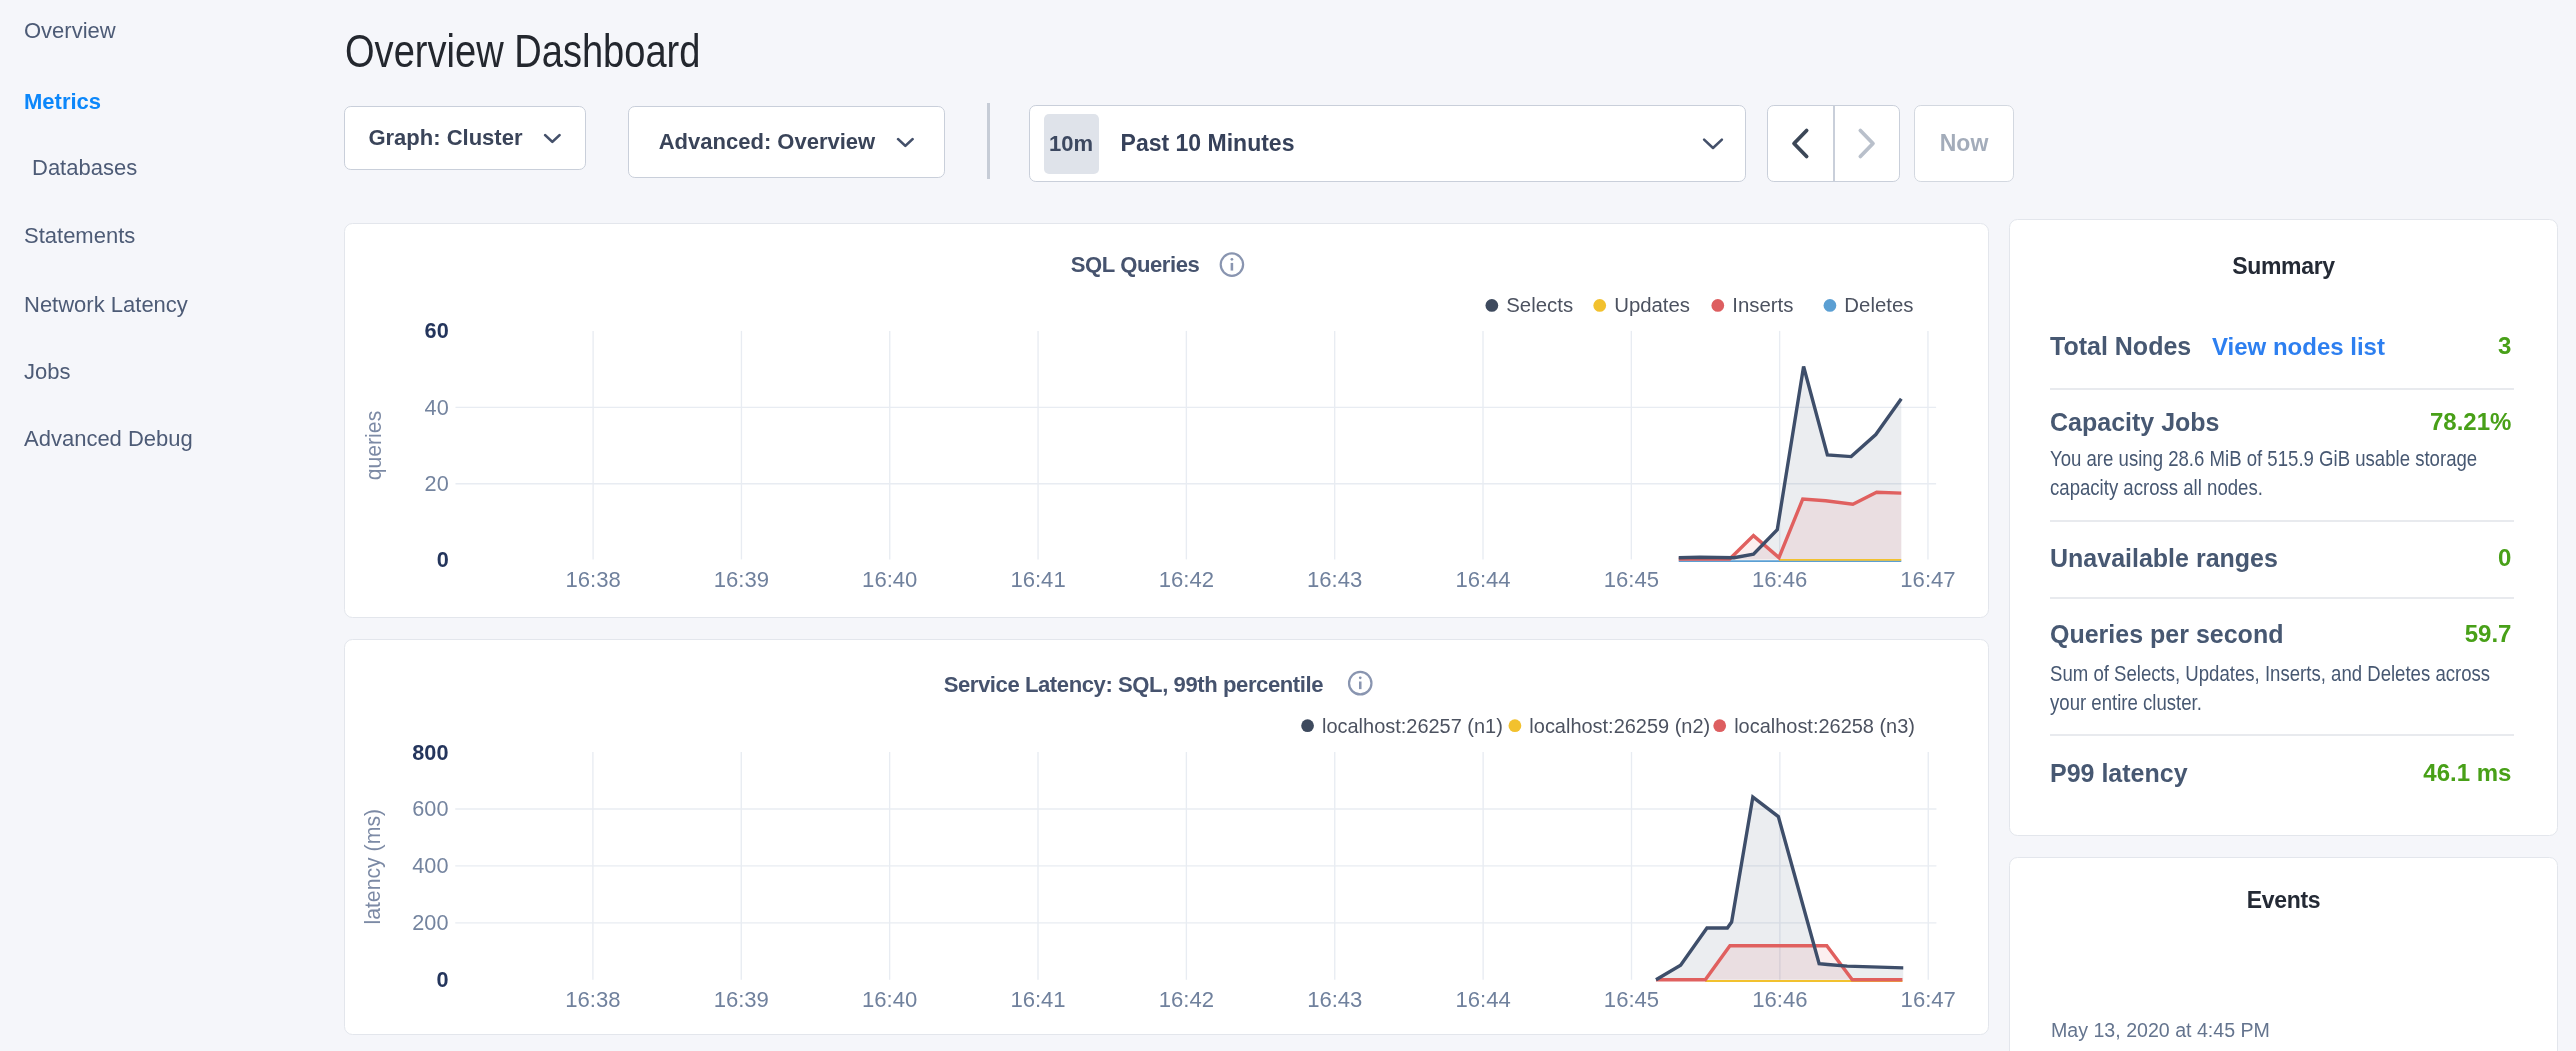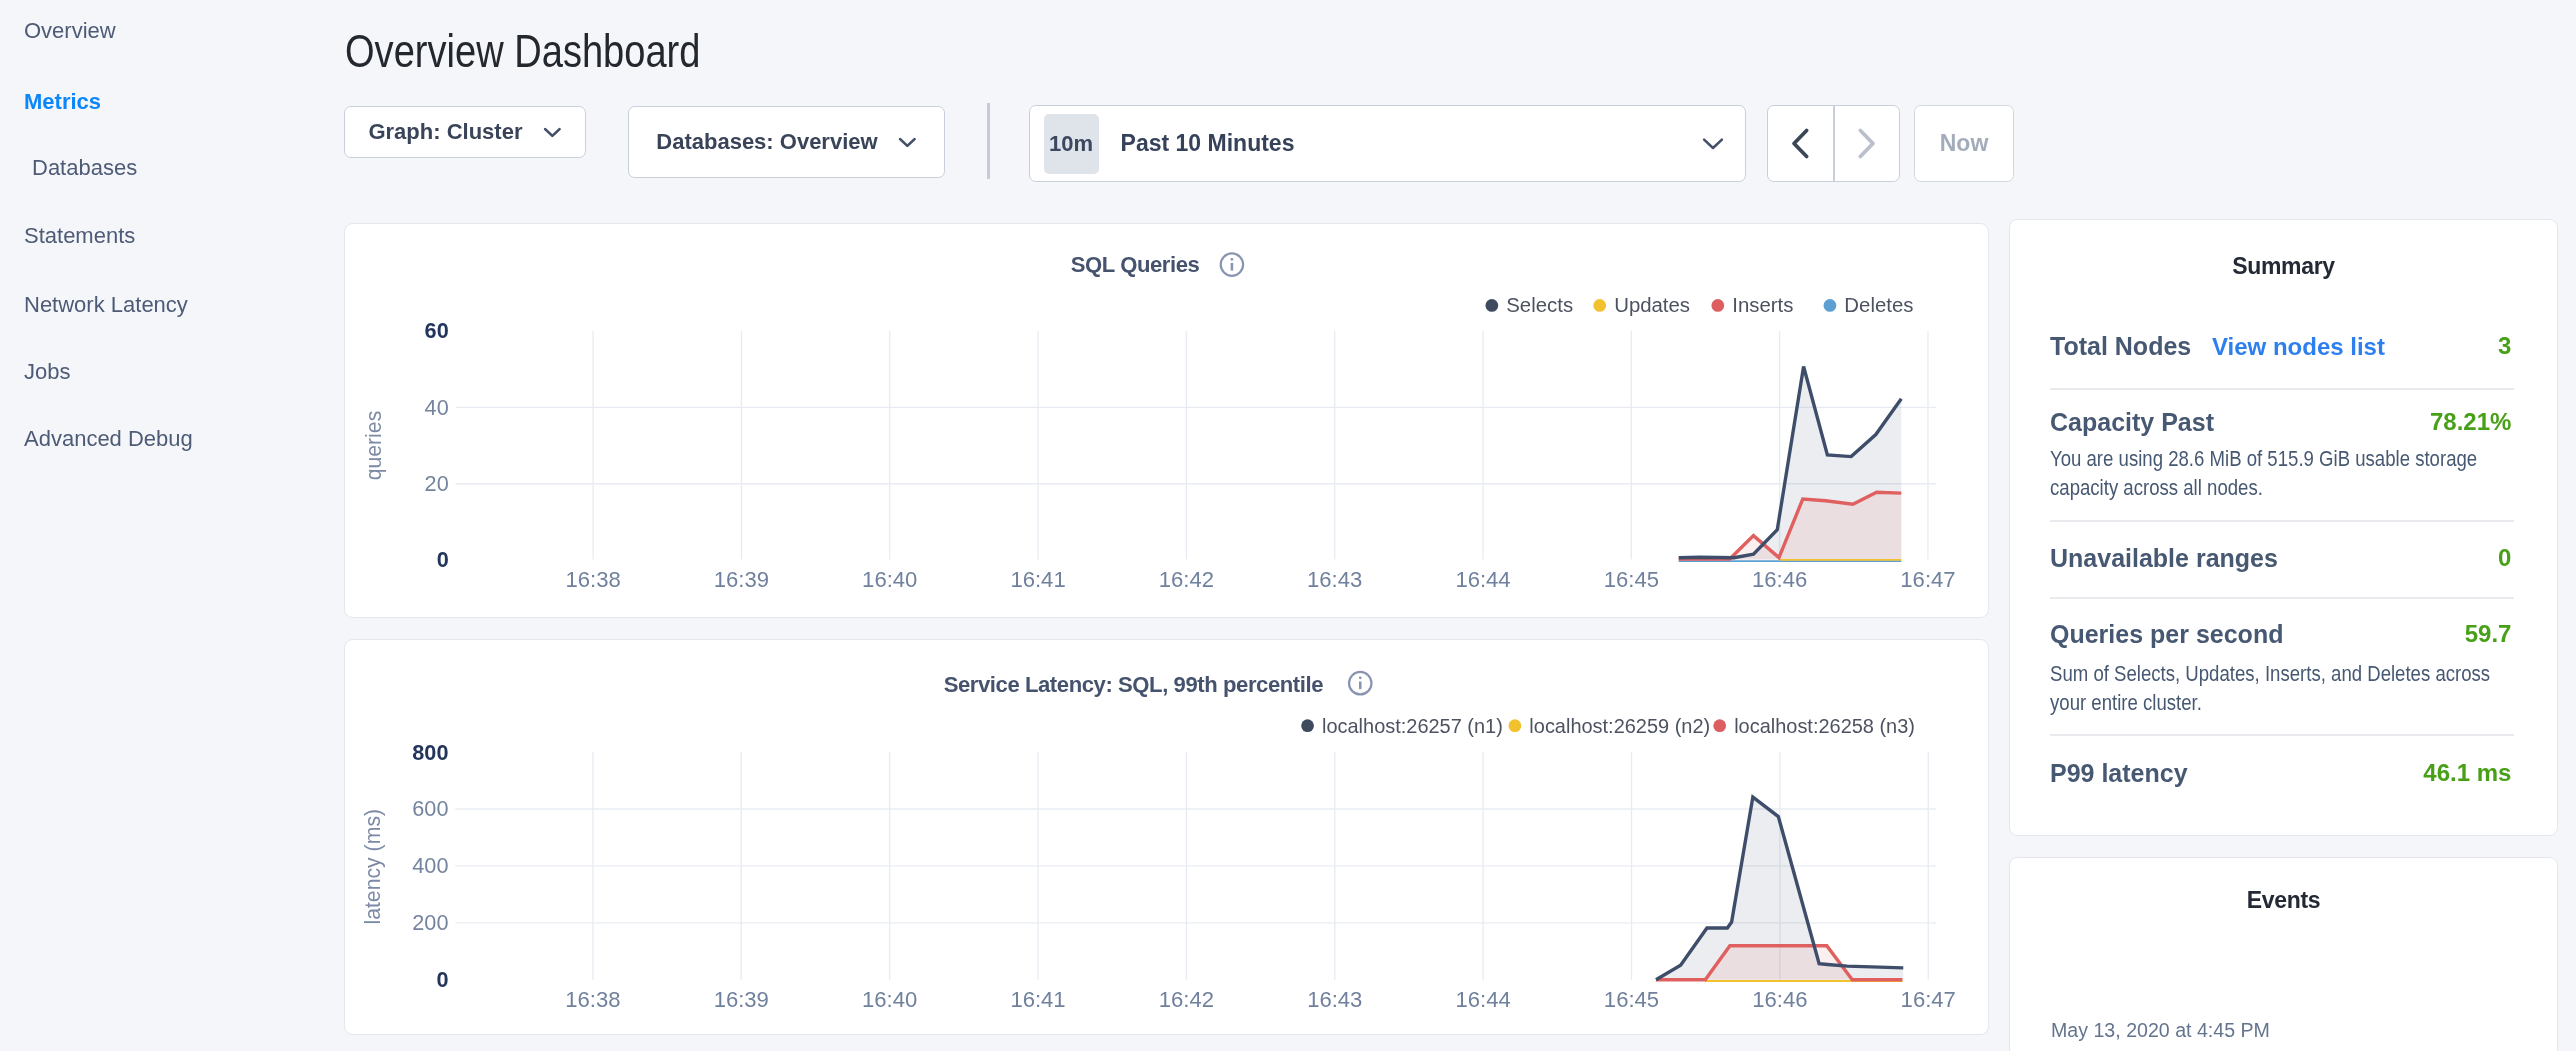--- a/index.html
+++ b/index.html
@@ -20,28 +20,28 @@
 <div class="nav" style="left:24px;top:31px;transform:translateY(-50%);">Overview</div>
 <div class="nav active" style="left:24px;top:102px;transform:translateY(-50%);">Metrics</div>
 <div class="nav" style="left:32px;top:168px;transform:translateY(-50%);">Databases</div>
 <div class="nav" style="left:24px;top:236px;transform:translateY(-50%);">Statements</div>
 <div class="nav" style="left:24px;top:305px;transform:translateY(-50%);">Network Latency</div>
 <div class="nav" style="left:24px;top:372px;transform:translateY(-50%);">Jobs</div>
 <div class="nav" style="left:24px;top:439px;transform:translateY(-50%);">Advanced Debug</div>
 
 <div class="abs" style="left:345px;top:50px;transform:translateY(-50%) scaleX(0.81);transform-origin:left center;font-size:47px;color:#23272e;white-space:nowrap;">Overview Dashboard</div>
 
-<div class="btnbox" style="left:344px;top:106px;width:242px;height:52px;gap:20.4px;">
+<div class="btnbox" style="left:344px;top:106px;width:242px;height:64px;gap:20.4px;">
   <span class="ddtext">Graph: Cluster</span>
   <svg width="18.7" height="11" viewBox="0 0 22 13">
       <path d="M2.5 2.5 L11 10.5 L19.5 2.5" fill="none" stroke="#44506a" stroke-width="3.2" stroke-linecap="round" stroke-linejoin="round"></path>
     </svg>
 </div>
 <div class="btnbox" style="left:628px;top:106px;width:317px;height:72px;gap:20.4px;">
-  <span class="ddtext">Databases: Overview</span>
+  <span class="ddtext">Advanced: Overview</span>
   <svg width="18.7" height="11" viewBox="0 0 22 13">
       <path d="M2.5 2.5 L11 10.5 L19.5 2.5" fill="none" stroke="#44506a" stroke-width="3.2" stroke-linecap="round" stroke-linejoin="round"></path>
     </svg>
 </div>
 <div class="abs" style="left:987px;top:103px;width:2.6px;height:76px;background:#c6ccd6;"></div>
 
 <div class="btnbox" style="left:1029px;top:105px;width:717px;height:77px;justify-content:flex-start;">
   <span style="margin-left:13.6px;background:#dfe3ea;border-radius:5.1px;font-weight:bold;font-size:22px;color:#3c4860;width:55px;height:60px;display:inline-flex;align-items:center;justify-content:center;">10m</span>
   <span style="margin-left:22px;font-weight:bold;font-size:23px;color:#36415a;">Past 10 Minutes</span>
   <svg width="22" height="13.6" viewBox="0 0 26 16" style="position:absolute;right:21px;">
@@ -195,21 +195,21 @@
   <div class="abs" style="left:0;right:0;top:47px;transform:translateY(-50%);text-align:center;font-size:23px;letter-spacing:-0.3px;font-weight:bold;color:#242a35;">Summary</div>
 
   <div class="abs" style="left:41px;width:464px;top:127px;transform:translateY(-50%);white-space:nowrap;">
     <span style="font-size:25px;font-weight:bold;color:#475872;">Total Nodes</span>
     <span style="font-size:24px;font-weight:bold;color:#2d7ff0;margin-left:17px;">View nodes list</span>
     <span style="position:absolute;right:2.6px;font-size:24px;font-weight:bold;color:#48a018;">3</span>
   </div>
   <div class="abs" style="left:41px;width:464px;top:169px;height:1.7px;background:#e8eaee;"></div>
 
   <div class="abs" style="left:41px;width:464px;top:203px;transform:translateY(-50%);white-space:nowrap;">
-    <span style="font-size:25px;font-weight:bold;color:#475872;">Capacity Past</span>
+    <span style="font-size:25px;font-weight:bold;color:#475872;">Capacity Jobs</span>
     <span style="position:absolute;right:2.6px;font-size:24px;font-weight:bold;color:#48a018;">78.21%</span>
   </div>
   <div class="abs" style="left:41px;width:527px;top:225px;font-size:22px;color:#475872;line-height:29px;transform:scaleX(0.845);transform-origin:top left;">You are using 28.6 MiB of 515.9 GiB usable storage<br>capacity across all nodes.</div>
   <div class="abs" style="left:41px;width:464px;top:301px;height:1.7px;background:#e8eaee;"></div>
 
   <div class="abs" style="left:41px;width:464px;top:339px;transform:translateY(-50%);white-space:nowrap;">
     <span style="font-size:25px;font-weight:bold;color:#475872;">Unavailable ranges</span>
     <span style="position:absolute;right:2.6px;font-size:24px;font-weight:bold;color:#48a018;">0</span>
   </div>
   <div class="abs" style="left:41px;width:464px;top:378px;height:1.7px;background:#e8eaee;"></div>

